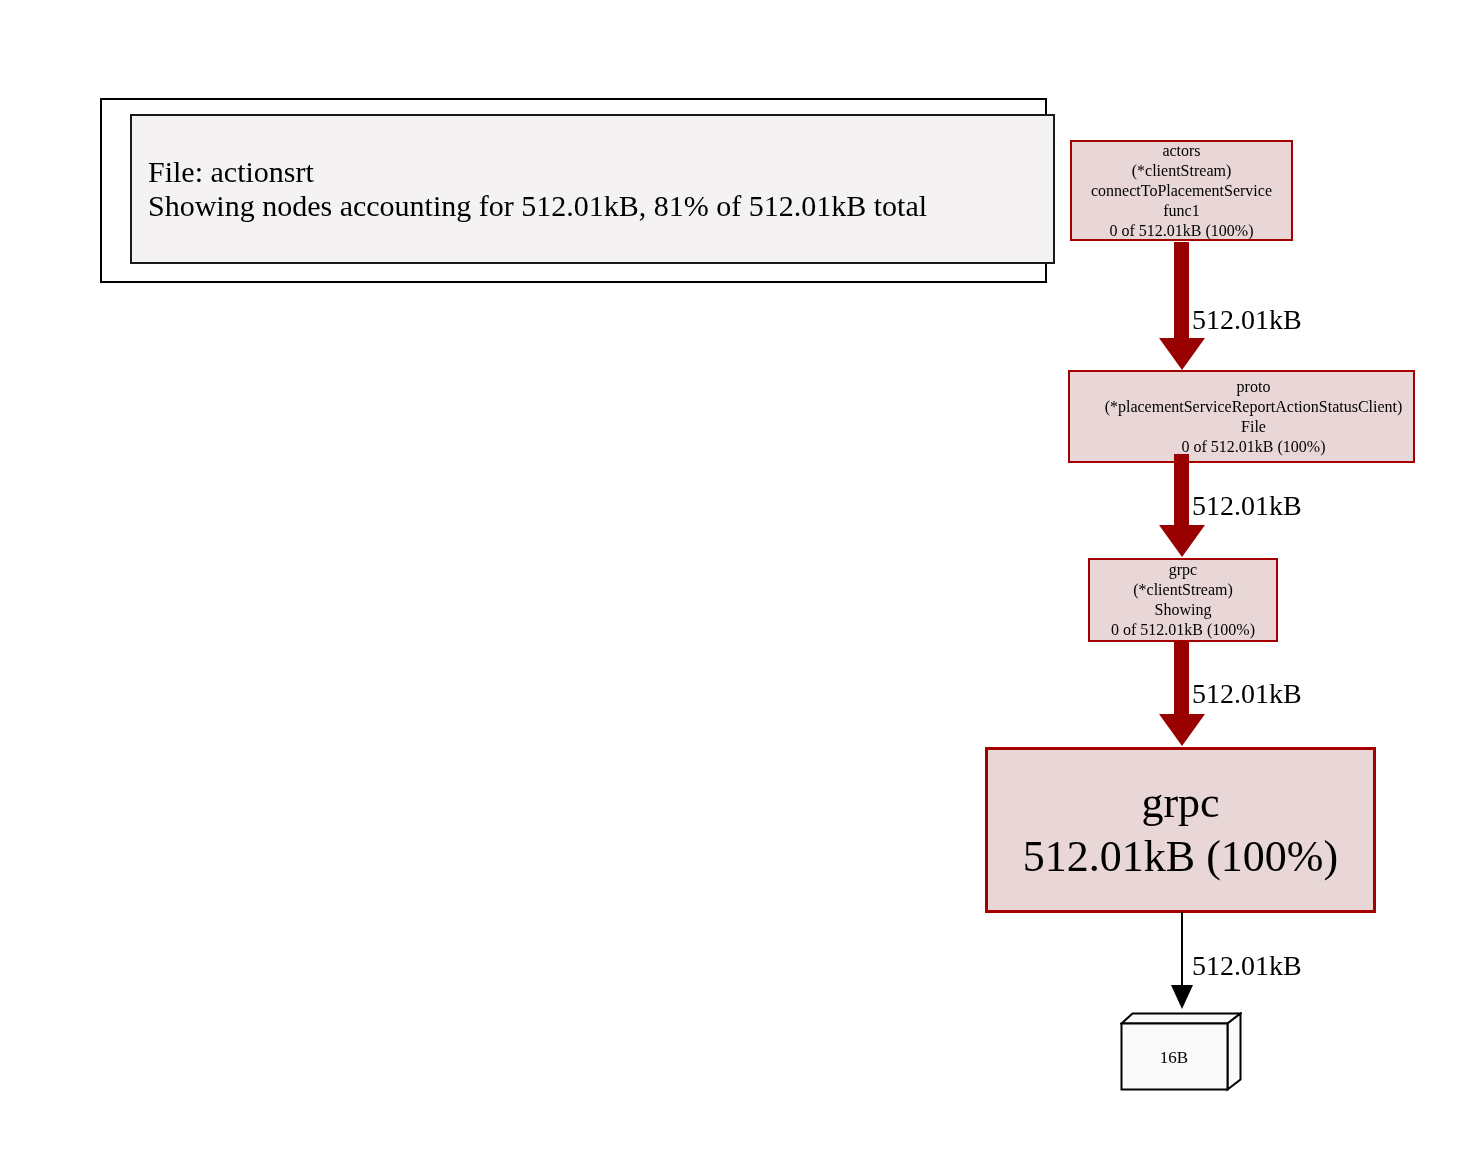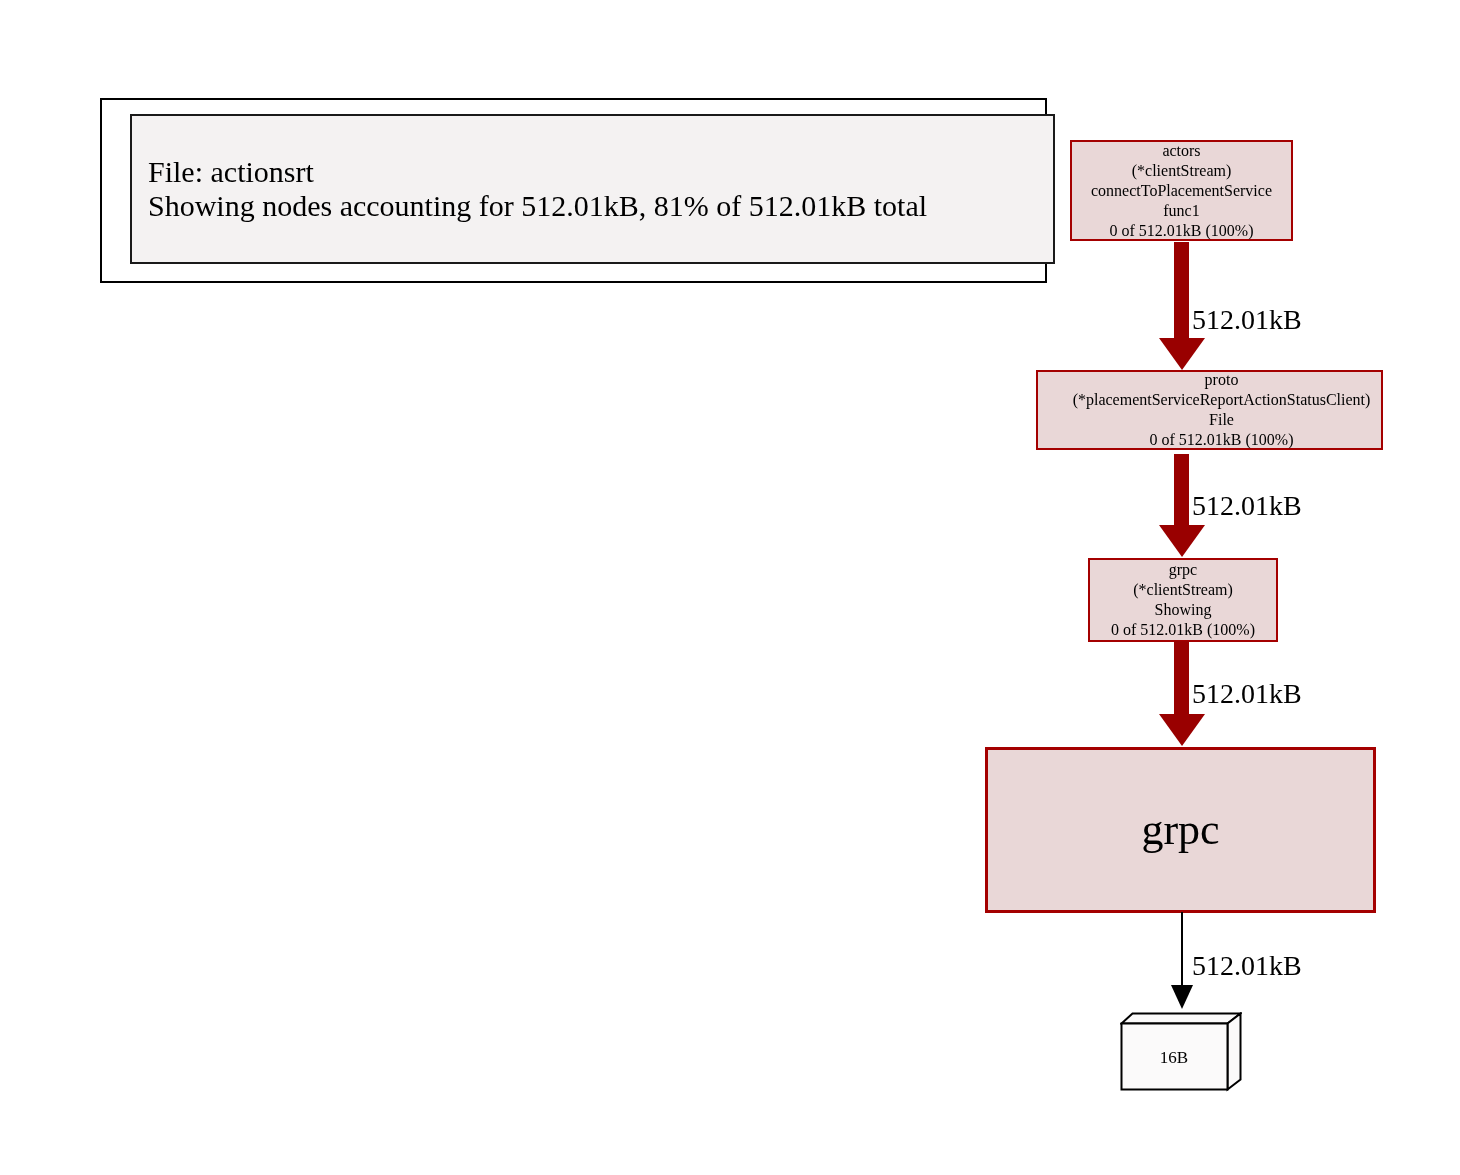--- a/index.html
+++ b/index.html
@@ -27,21 +27,21 @@
   
   .node{
     position:absolute;box-sizing:border-box;
     background:#e9d7d7;border:2px solid #a40000;
     display:flex;flex-direction:column;justify-content:center;align-items:center;
     text-align:left;
   }
   .node-small{font-size:16px;line-height:20px;}
   .node-line{white-space:nowrap;}
   .node-actors{left:1070px;top:140px;width:223px;height:101px;}
-  .node-proto{left:1036px;top:370px;width:347px;height:80px;padding-left:24px;}
+  .node-proto{left:1068px;top:370px;width:347px;height:93px;padding-left:24px;}
   .node-grpc-stream{left:1088px;top:558px;width:190px;height:84px;}
   .node-grpc-msgheader{
     left:985px;top:747px;width:391px;height:166px;
     border-width:3px;font-size:44px;line-height:54px;
   }
   
   .edge-stem-thick{
     position:absolute;width:15px;background:#990000;left:1174px;
   }
   .edge-head-thick{
@@ -110,20 +110,21 @@
   <div class="node-line">Showing</div>
   <div class="node-line">0 of 512.01kB (100%)</div>
 </div>
 
 <div class="edge-stem-thick stem-3"></div>
 <div class="edge-head-thick head-3"></div>
 <div class="edge-label lbl-3">512.01kB</div>
 
 <div class="node node-grpc-msgheader">
   <div class="node-line">grpc</div>
+  <div class="node-line">512.01kB (100%)</div>
 </div>
 
 <div class="edge-stem-thin stem-4"></div>
 <div class="edge-head-thin head-4"></div>
 <div class="edge-label lbl-4">512.01kB</div>
 
 <svg class="leaf-box" width="122" height="82" viewBox="0 0 122 82">
   <polygon points="1.5,11.5 12.5,1.5 120.5,1.5 107.5,11.5" fill="#fbfafa" stroke="#000" stroke-width="2"></polygon>
   <polygon points="107.5,11.5 120.5,1.5 120.5,67.5 107.5,77.5" fill="#fbfafa" stroke="#000" stroke-width="2"></polygon>
   <rect x="1.5" y="11.5" width="106" height="66" fill="#fbfafa" stroke="#000" stroke-width="2"></rect>

